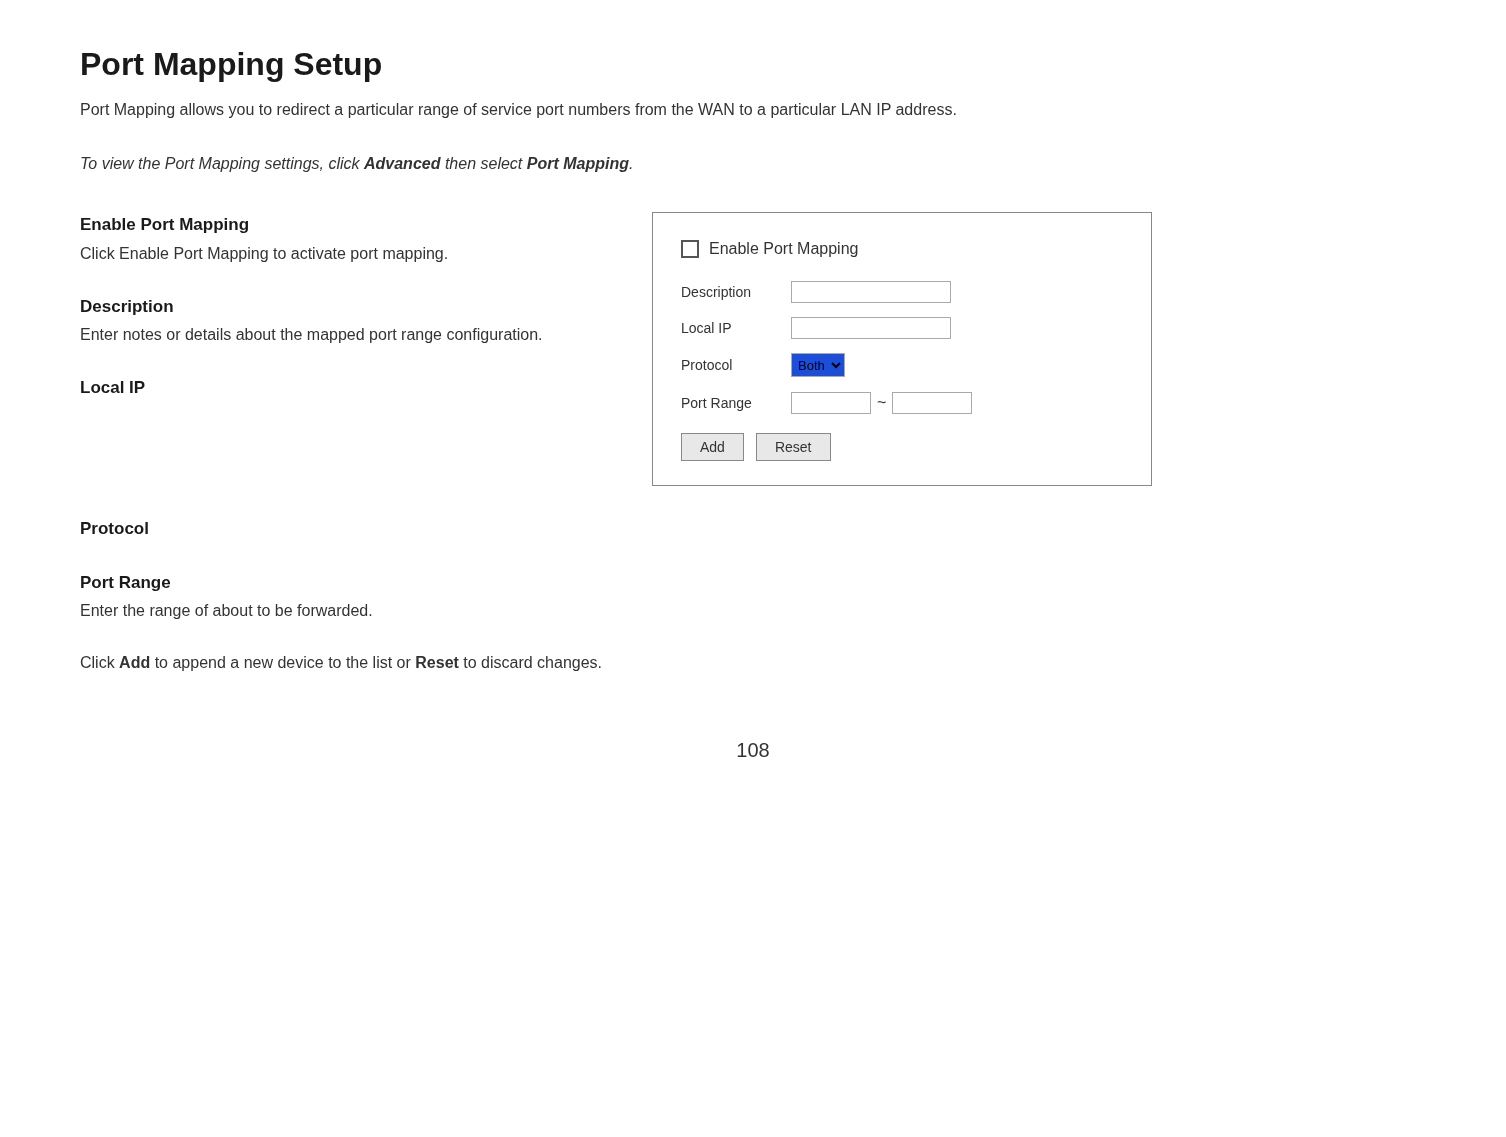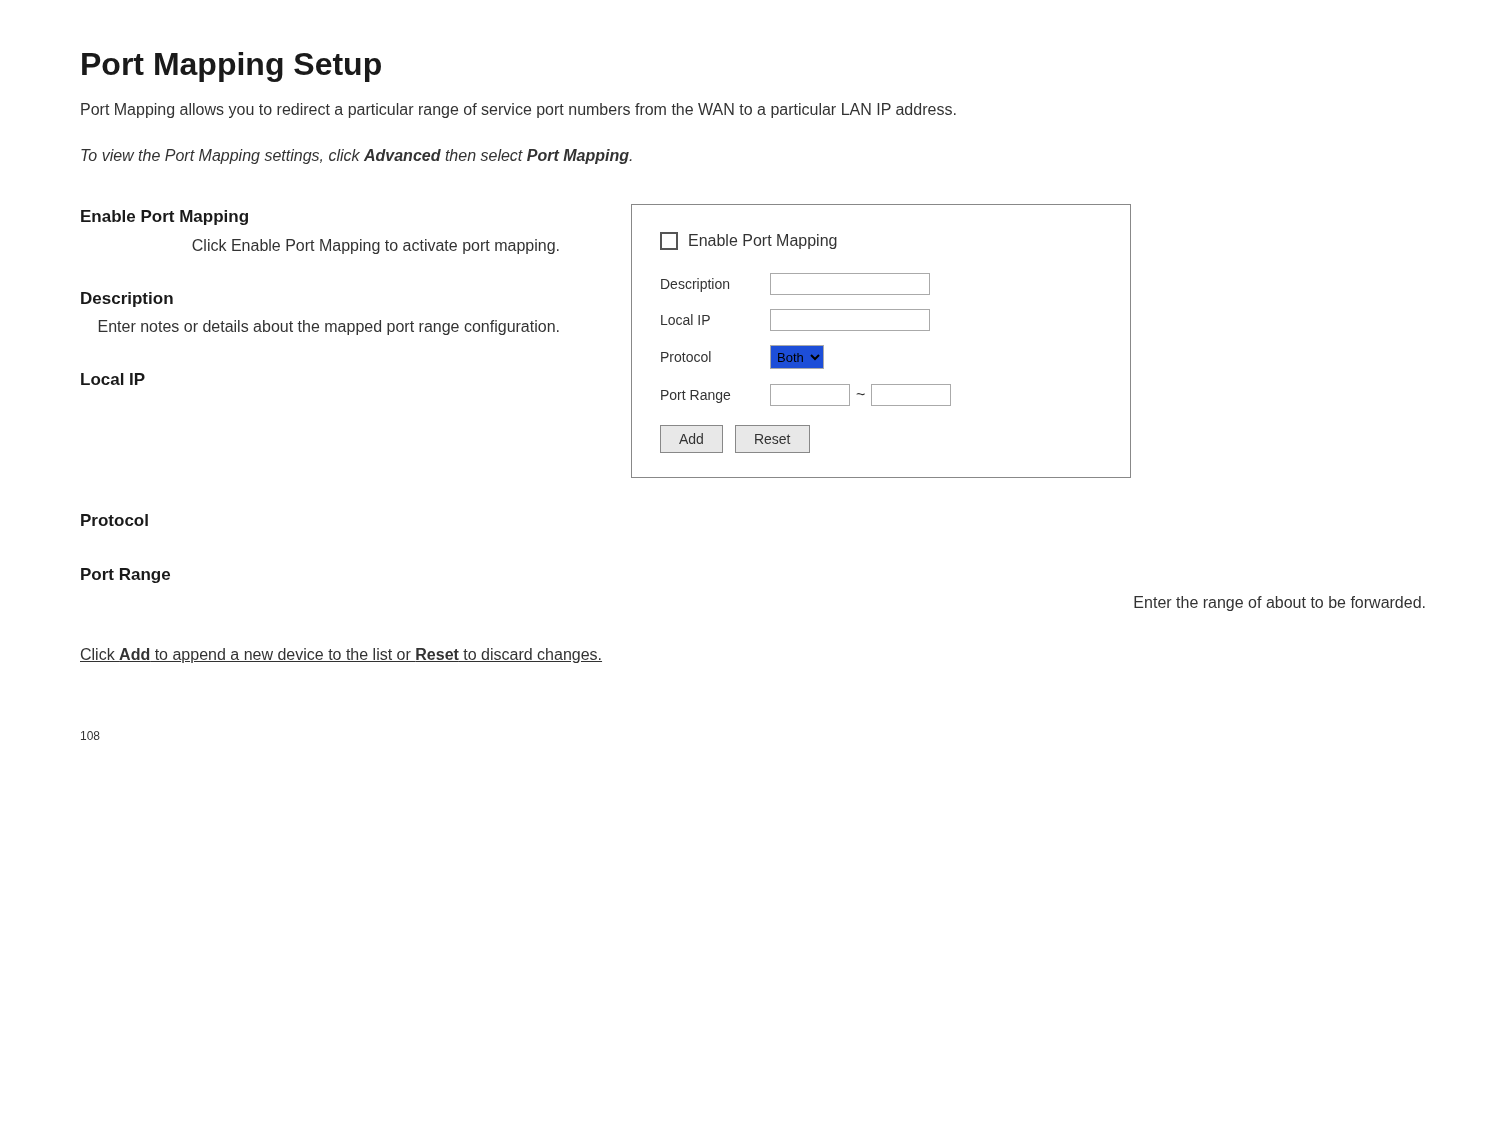--- a/index.html
+++ b/index.html
@@ -24,38 +24,38 @@
     }
 
     .page-title {
       font-size: 32px;
       font-weight: 700;
       margin-bottom: 10px;
     }
 
     .intro-text {
       font-size: 16px;
-      margin-bottom: 22px;
+      margin-bottom: 30px;
       color: #333;
     }
 
     .nav-instruction {
       font-size: 16px;
       margin-bottom: 36px;
       color: #333;
       font-style: italic;
     }
 
     .nav-instruction .bold {
       font-weight: 700;
     }
 
     .two-column {
       display: flex;
-      gap: 71px;
+      gap: 92px;
       margin-bottom: 30px;
     }
 
     .left-column {
       flex: 0 0 480px;
       max-width: 480px;
     }
 
     .right-column {
       flex: 1;
@@ -171,40 +171,39 @@
     .section-heading {
       font-weight: 700;
       font-size: 17px;
       margin-bottom: 4px;
     }
 
     .section-text {
       font-size: 16px;
       color: #333;
       line-height: 1.5;
-      text-align: right;
     }
 
     .bottom-section {
       margin-top: 10px;
     }
 
     .bottom-text {
       font-size: 16px;
       color: #333;
-      text-decoration: underline;
     }
 
     .bottom-text .bold {
       font-weight: 700;
     }
 
     .page-number {
+      text-align: center;
       margin-top: 60px;
-      font-size: 12px;
+      font-size: 20px;
       color: #333;
     }
   </style>
 </head>
 <body>
 
 <div class="page-container">
 
   <h1 class="page-title">Port Mapping Setup</h1>
 

